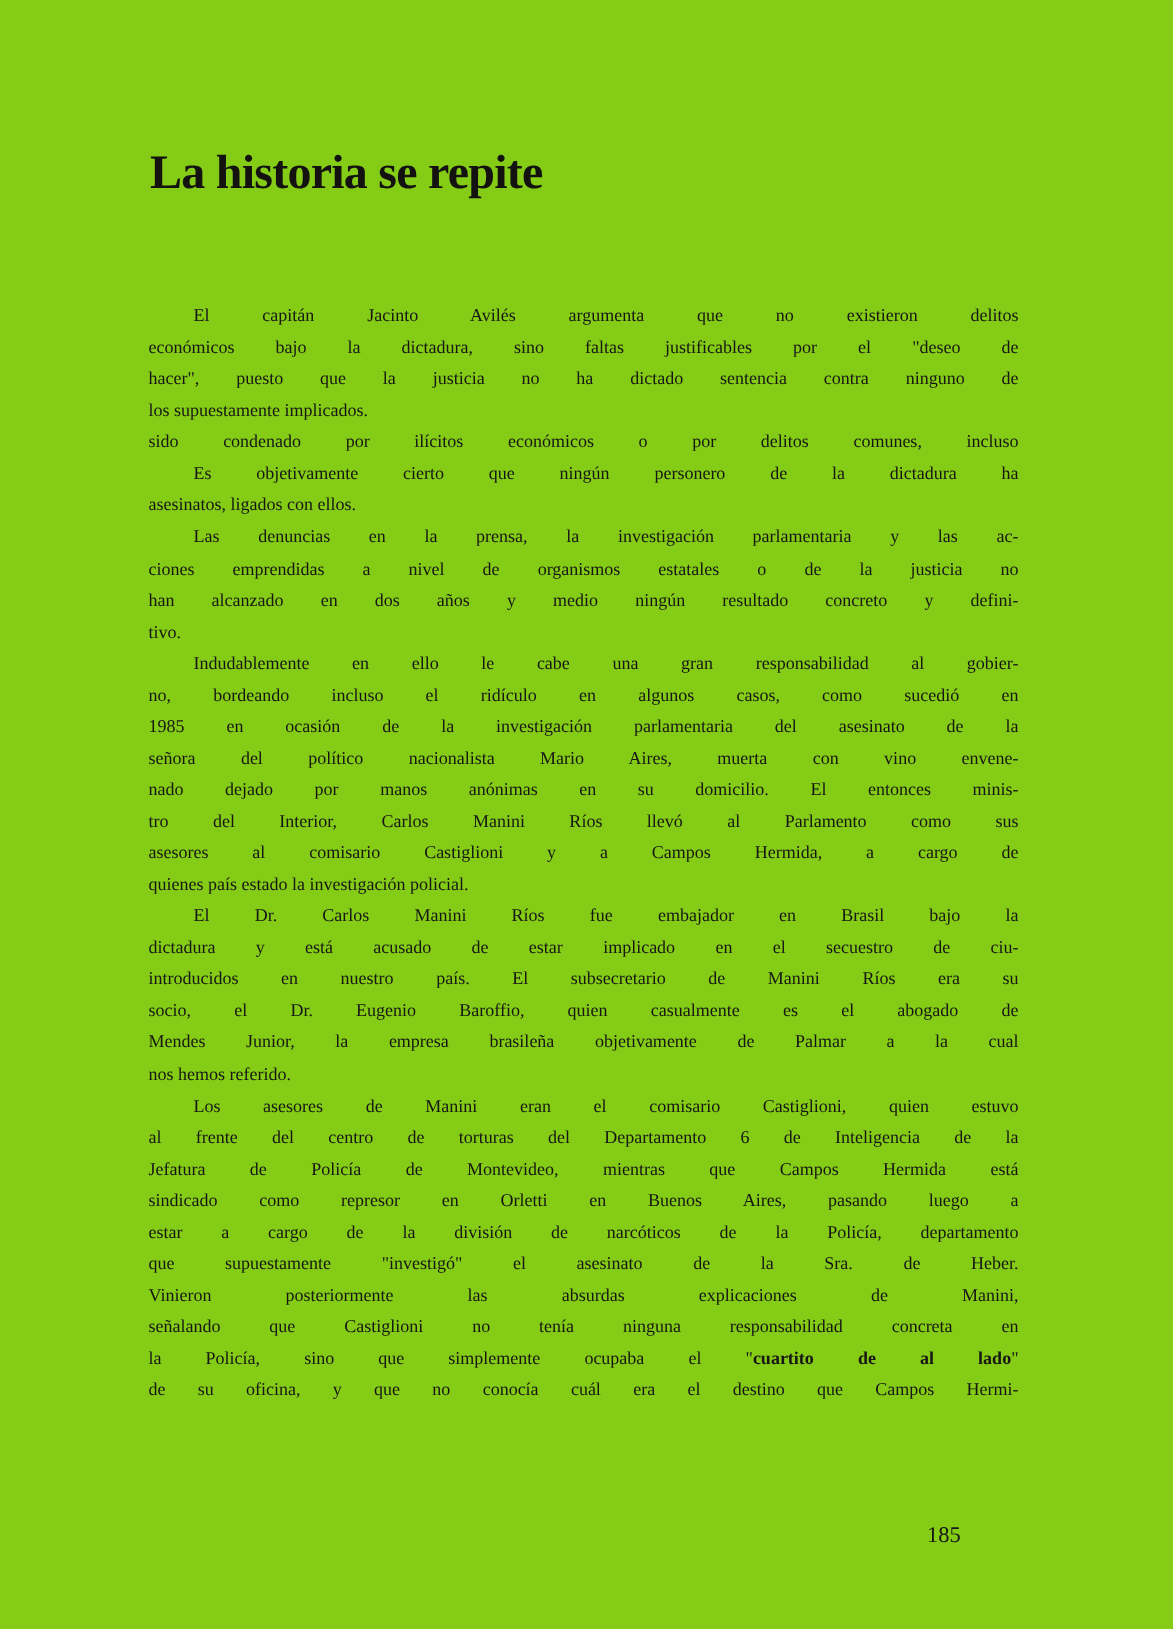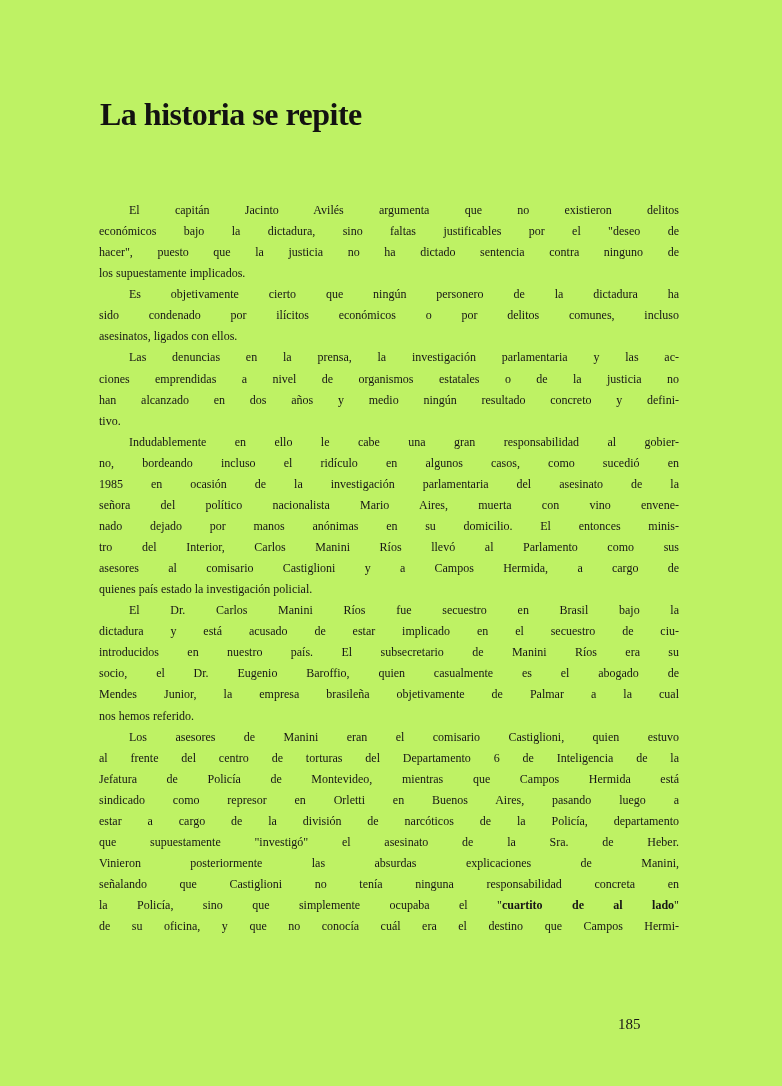--- a/index.html
+++ b/index.html
@@ -4,21 +4,21 @@
 <style>
   html, body { margin: 0; padding: 0; }
   body {
     width: 782px; height: 1086px;
     background: #ffffff;
     font-family: "Liberation Serif", serif;
   }
   .page {
     position: relative;
     width: 782px; height: 1086px;
-    background: #bef264;
+    background: #84cc16;
     color: #151413;
     overflow: hidden;
   }
   .title {
     position: absolute;
     left: 100px; top: 96px;
     margin: 0;
     font-family: "Liberation Serif", serif;
     font-size: 32px;
     font-weight: bold;
@@ -53,36 +53,36 @@
 </head>
 <body>
 
 <div class="page">
   <h1 class="title">La historia se repite</h1>
   <div class="body-text" id="body-text">
       <div class="line first">El capitán Jacinto Avilés argumenta que no existieron delitos</div>
       <div class="line">económicos bajo la dictadura, sino faltas justificables por el "deseo de</div>
       <div class="line">hacer", puesto que la justicia no ha dictado sentencia contra ninguno de</div>
       <div class="line lastline">los supuestamente implicados.</div>
+      <div class="line">sido condenado por ilícitos económicos o por delitos comunes, incluso</div>
       <div class="line first">Es objetivamente cierto que ningún personero de la dictadura ha</div>
-      <div class="line">sido condenado por ilícitos económicos o por delitos comunes, incluso</div>
       <div class="line lastline">asesinatos, ligados con ellos.</div>
       <div class="line first">Las denuncias en la prensa, la investigación parlamentaria y las ac-</div>
       <div class="line">ciones emprendidas a nivel de organismos estatales o de la justicia no</div>
       <div class="line">han alcanzado en dos años y medio ningún resultado concreto y defini-</div>
       <div class="line lastline">tivo.</div>
       <div class="line first">Indudablemente en ello le cabe una gran responsabilidad al gobier-</div>
       <div class="line">no, bordeando incluso el ridículo en algunos casos, como sucedió en</div>
       <div class="line">1985 en ocasión de la investigación parlamentaria del asesinato de la</div>
       <div class="line">señora del político nacionalista Mario Aires, muerta con vino envene-</div>
       <div class="line">nado dejado por manos anónimas en su domicilio. El entonces minis-</div>
       <div class="line">tro del Interior, Carlos Manini Ríos llevó al Parlamento como sus</div>
       <div class="line">asesores al comisario Castiglioni y a Campos Hermida, a cargo de</div>
       <div class="line lastline">quienes país estado la investigación policial.</div>
-      <div class="line first">El Dr. Carlos Manini Ríos fue secuestro en Brasil bajo la</div>
+      <div class="line first">El Dr. Carlos Manini Ríos fue embajador en Brasil bajo la</div>
       <div class="line">dictadura y está acusado de estar implicado en el secuestro de ciu-</div>
       <div class="line">introducidos en nuestro país. El subsecretario de Manini Ríos era su</div>
       <div class="line">socio, el Dr. Eugenio Baroffio, quien casualmente es el abogado de</div>
       <div class="line">Mendes Junior, la empresa brasileña objetivamente de Palmar a la cual</div>
       <div class="line lastline">nos hemos referido.</div>
       <div class="line first">Los asesores de Manini eran el comisario Castiglioni, quien estuvo</div>
       <div class="line">al frente del centro de torturas del Departamento 6 de Inteligencia de la</div>
       <div class="line">Jefatura de Policía de Montevideo, mientras que Campos Hermida está</div>
       <div class="line">sindicado como represor en Orletti en Buenos Aires, pasando luego a</div>
       <div class="line">estar a cargo de la división de narcóticos de la Policía, departamento</div>

